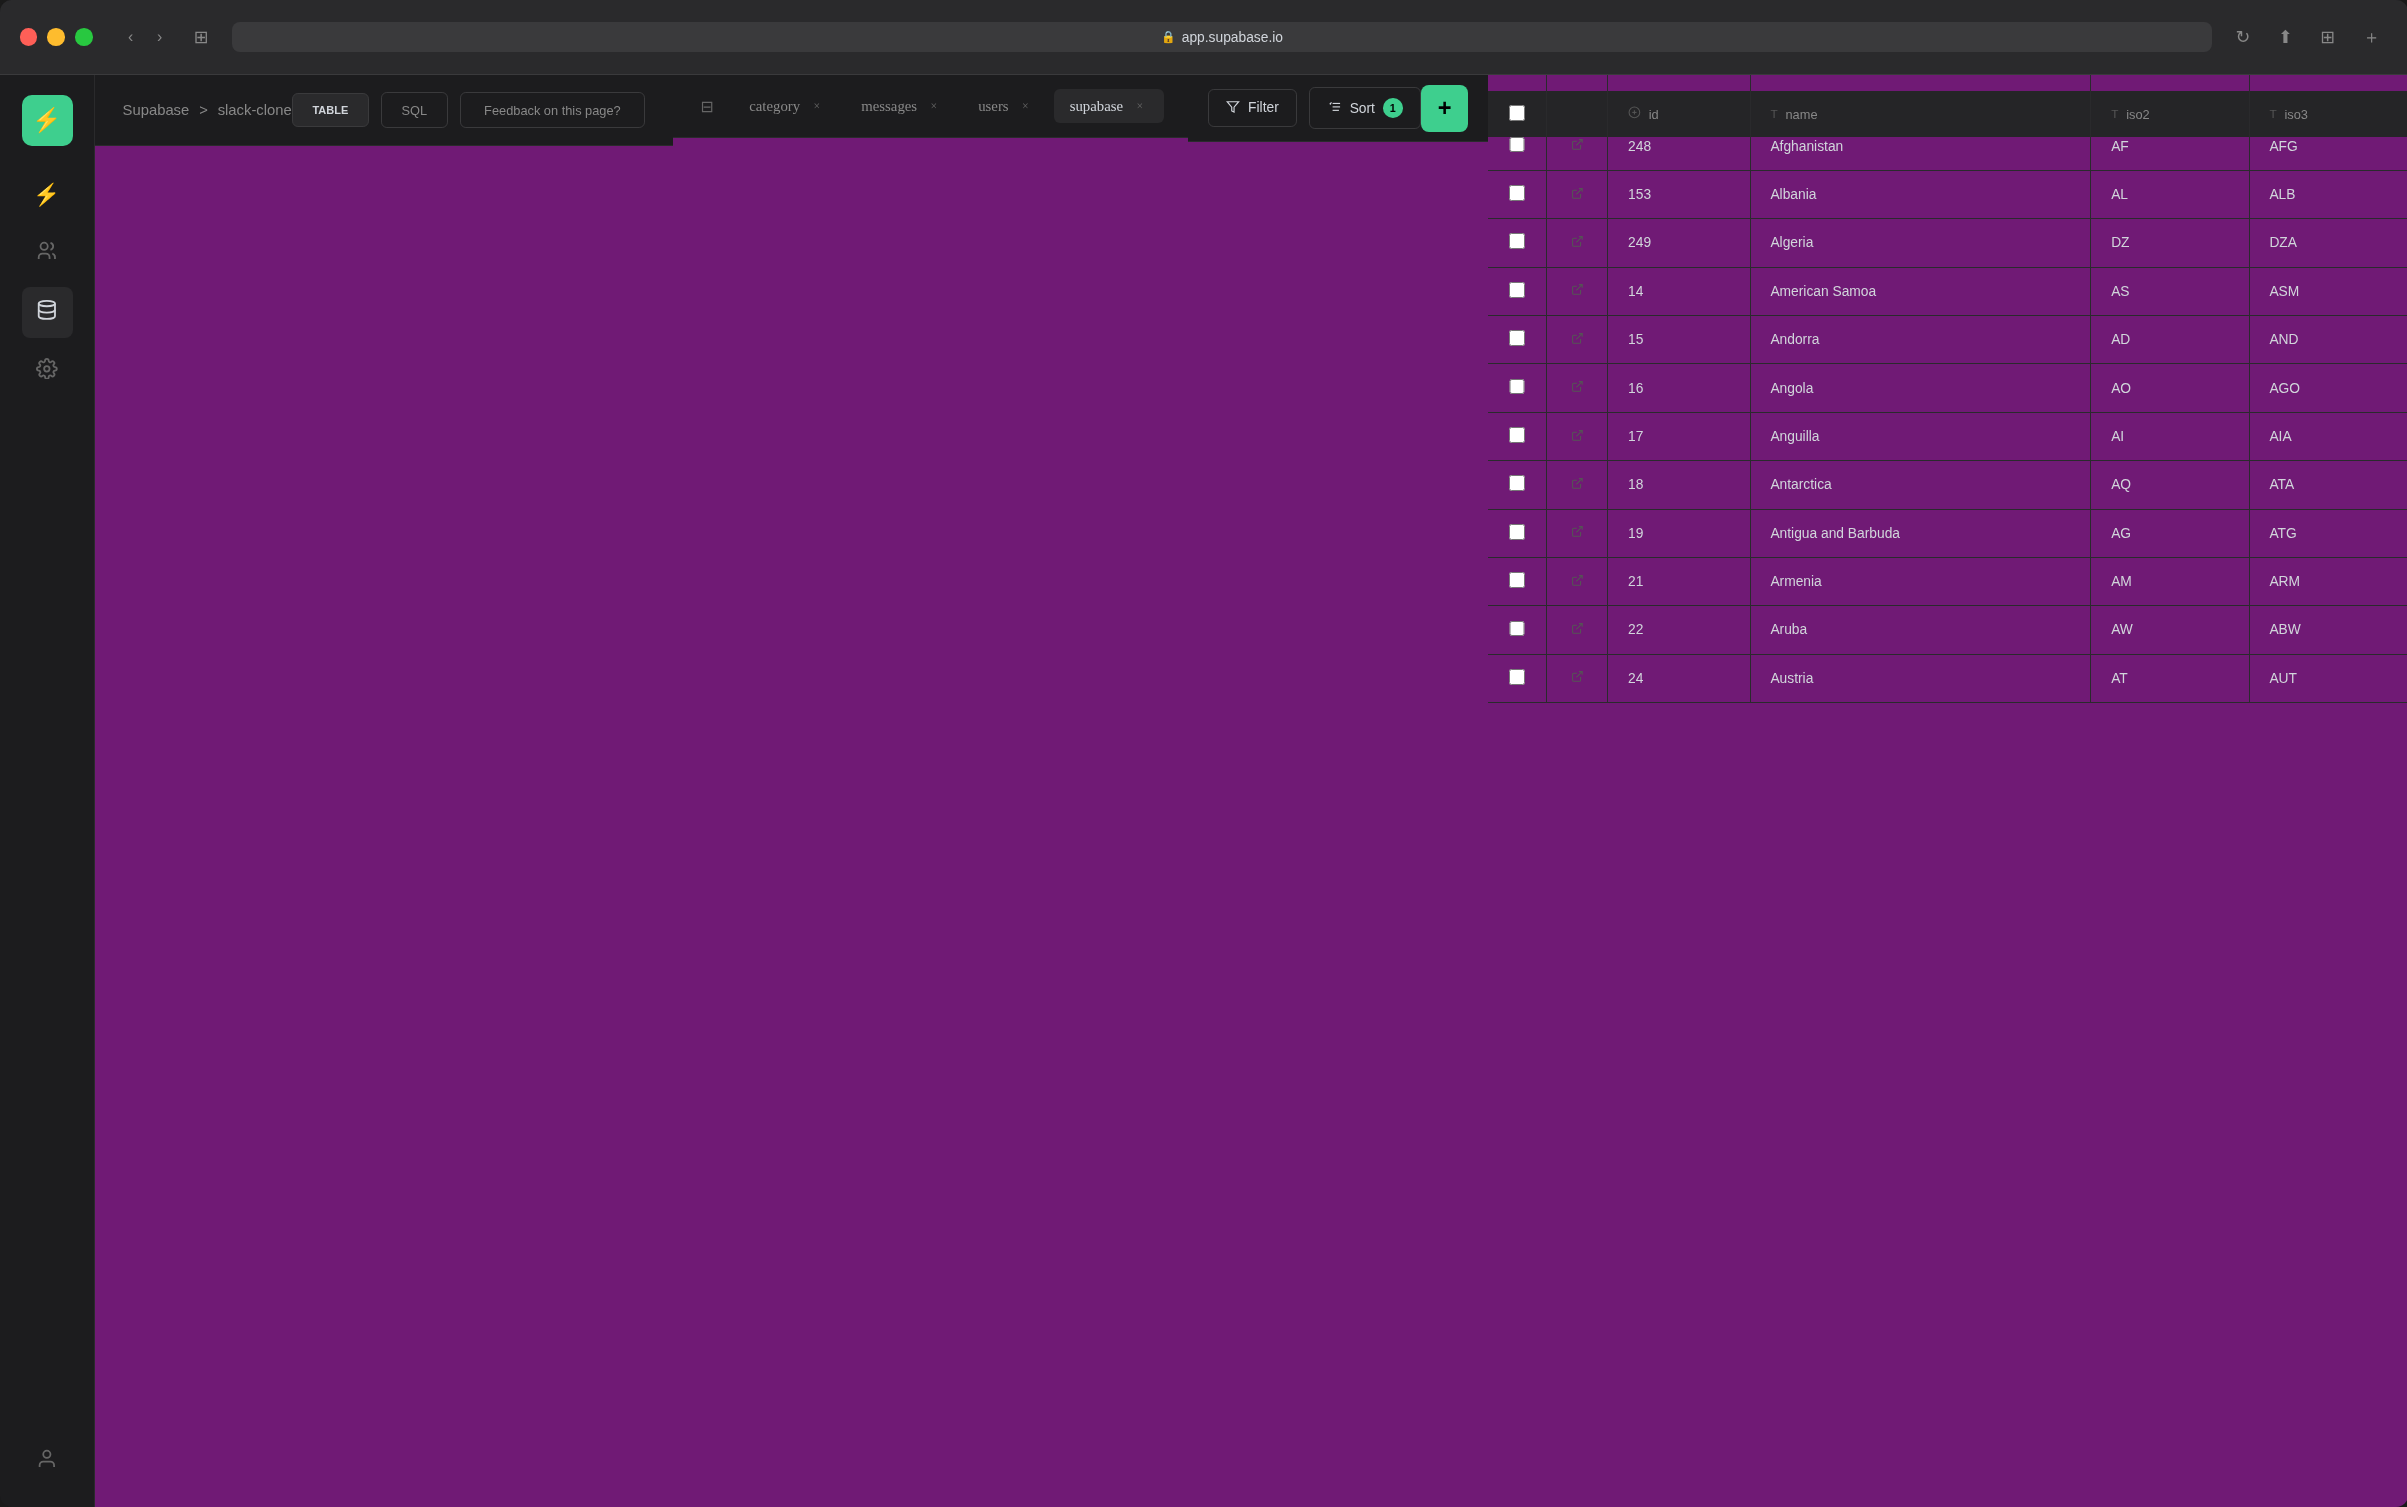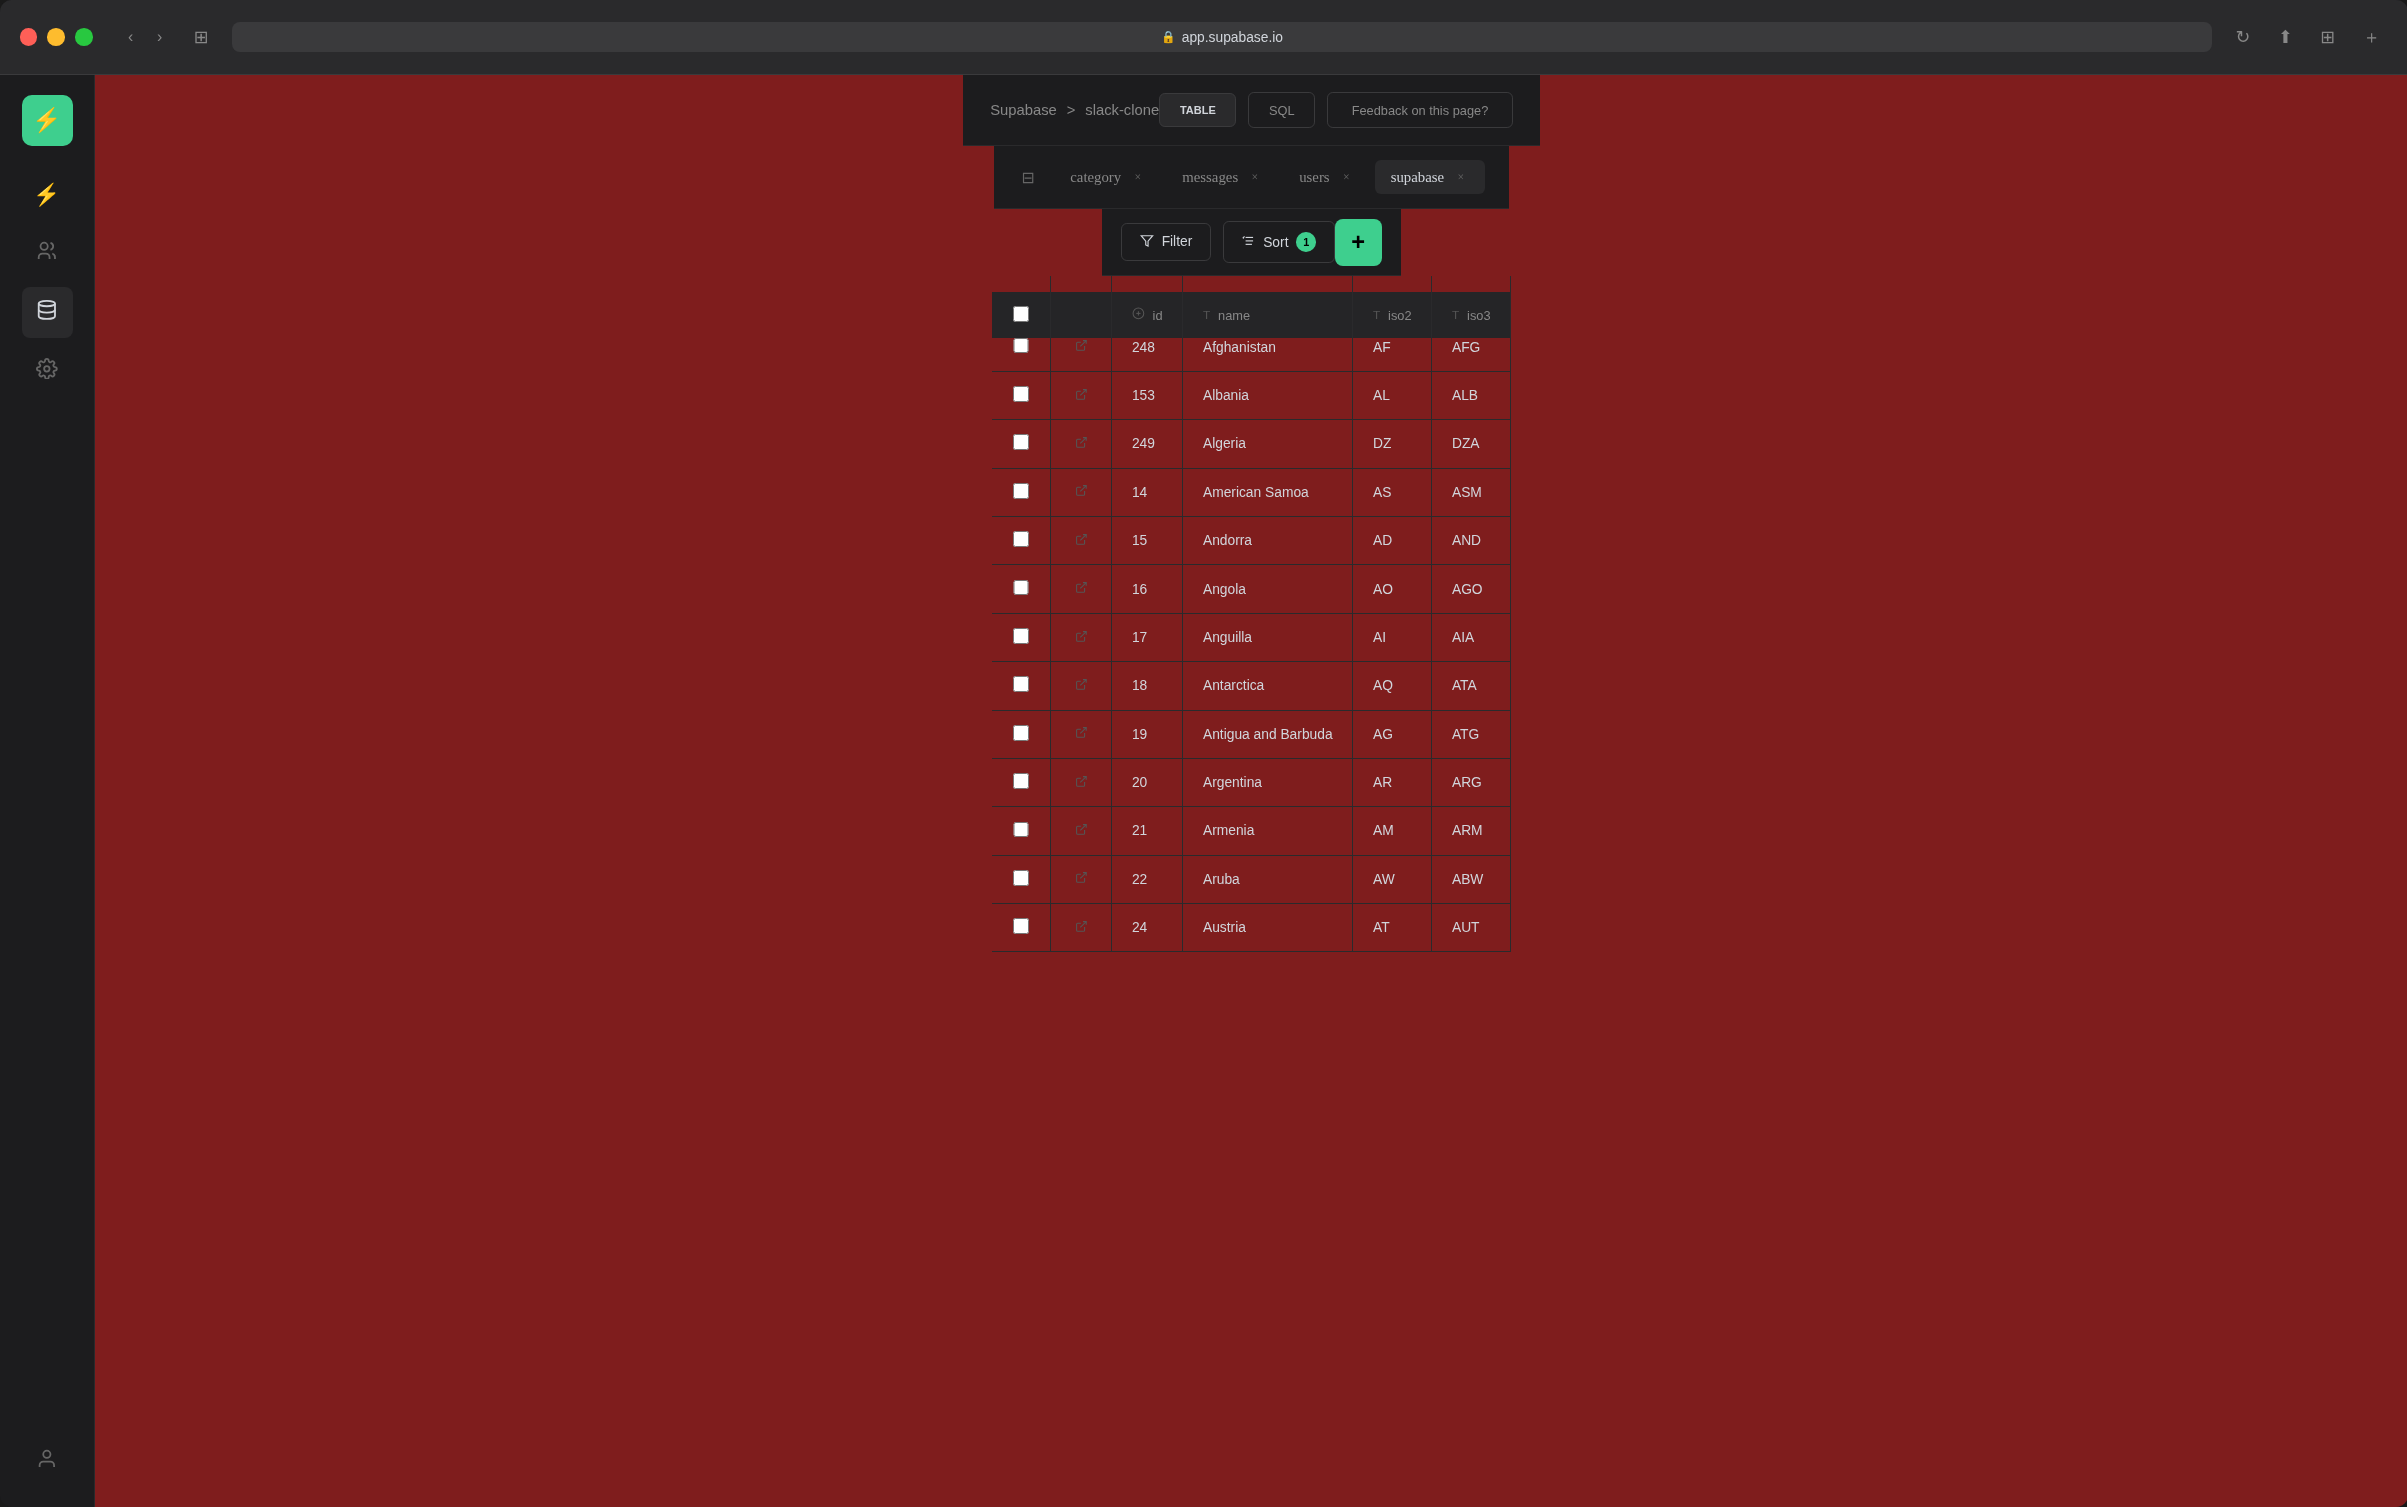--- a/index.html
+++ b/index.html
@@ -157,24 +157,23 @@
     }
 
     .sidebar-icon-bottom {
       margin-top: auto;
     }
 
     
     .content-area {
       flex: 1;
       display: flex;
-      flex-direction: column;
+      flex-direction: row;
       overflow: hidden;
-      background: #7f1d1d;
-      align-items: center;
+      background: #701a75;
     }
 
     
     .breadcrumb-bar {
       background: #1c1c1e;
       height: 71px;
       display: flex;
       align-items: center;
       padding: 0 27.6px;
       border-bottom: 1px solid #2a2a2c;
@@ -772,38 +771,20 @@
       </td>
       <td>
         <button class="row-expand-btn">
           <svg width="12.8" height="12.8" viewBox="0 0 24 24" fill="none" stroke="currentColor" stroke-width="2">
             <path d="M18 13v6a2 2 0 0 1-2 2H5a2 2 0 0 1-2-2V8a2 2 0 0 1 2-2h6"></path>
             <polyline points="15 3 21 3 21 9"></polyline>
             <line x1="10" y1="14" x2="21" y2="3"></line>
           </svg>
         </button>
       </td>
-      <td>20</td>
-      <td>Argentina</td>
-      <td>AR</td>
-      <td>ARG</td>
-    </tr>
-              <tr>
-      <td>
-        <input type="checkbox" style="">
-      </td>
-      <td>
-        <button class="row-expand-btn">
-          <svg width="12.8" height="12.8" viewBox="0 0 24 24" fill="none" stroke="currentColor" stroke-width="2">
-            <path d="M18 13v6a2 2 0 0 1-2 2H5a2 2 0 0 1-2-2V8a2 2 0 0 1 2-2h6"></path>
-            <polyline points="15 3 21 3 21 9"></polyline>
-            <line x1="10" y1="14" x2="21" y2="3"></line>
-          </svg>
-        </button>
-      </td>
       <td>21</td>
       <td>Armenia</td>
       <td>AM</td>
       <td>ARM</td>
     </tr>
               <tr>
       <td>
         <input type="checkbox" style="">
       </td>
       <td>

